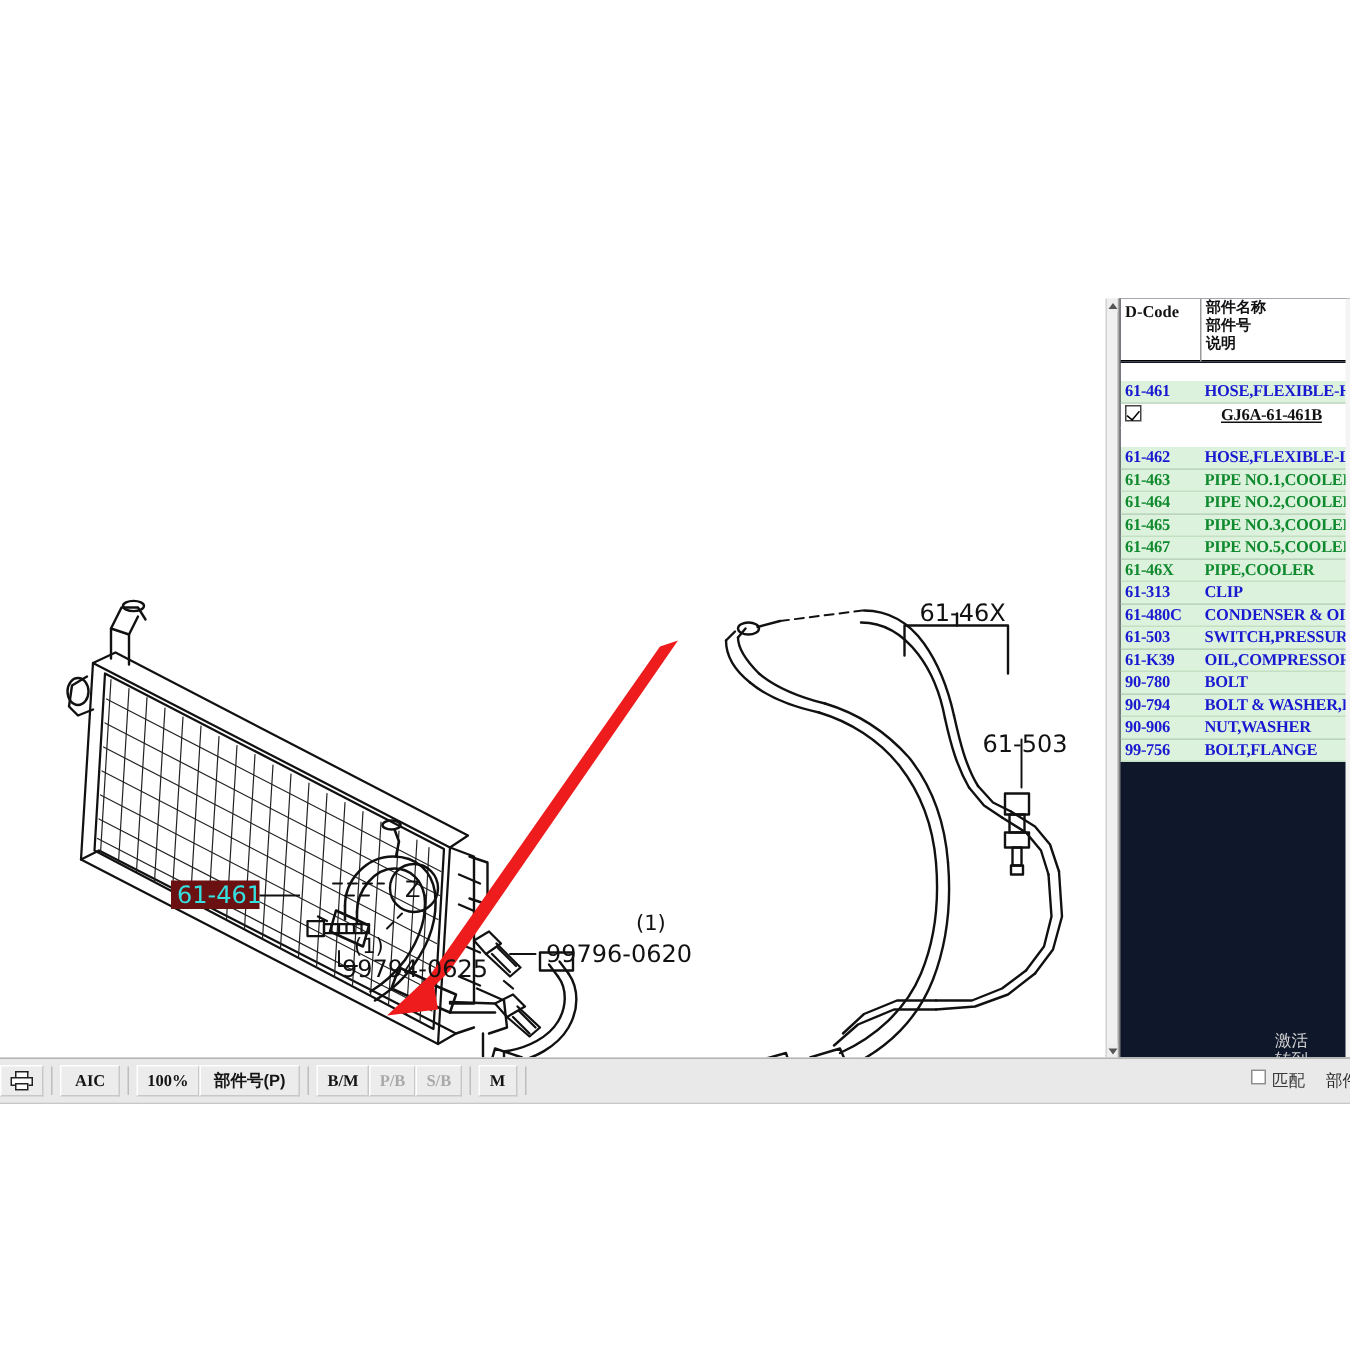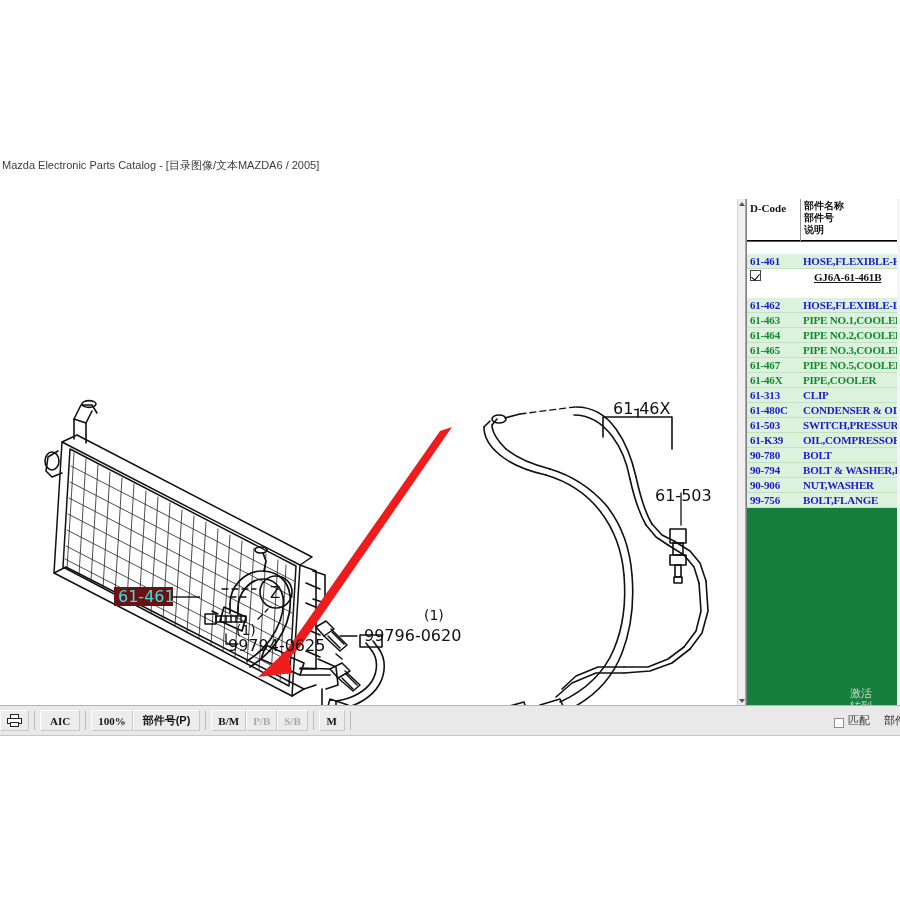--- a/index.html
+++ b/index.html
@@ -63,21 +63,21 @@
     border-bottom:4px solid #555;
   }
   .vsplit .dn:after{
     content:"";position:absolute;left:1px;top:3px;
     border-left:3px solid transparent;border-right:3px solid transparent;
     border-top:4px solid #555;
   }
   
   .listpanel{
     position:absolute;left:746px;top:44px;width:154px;height:506px;
-    background:#15803d;border-left:1px solid #808080;
+    background:#0f172a;border-left:1px solid #808080;
     box-sizing:border-box;overflow:hidden;
   }
   .lhead{
     position:absolute;left:0;top:0;width:154px;height:42px;
     background:#ffffff;border-bottom:1px solid #000;box-sizing:border-box;
   }
   .lhead .c1{
     position:absolute;left:3px;top:3px;width:48px;
     font-family:"Liberation Serif","DejaVu Serif",serif;
     font-size:11px;font-weight:bold;color:#111;
@@ -154,21 +154,21 @@
   .tbtn.cjk{font-family:Liberation Sans, sans-serif;font-size:11px;}
   .sepv{width:1px;margin:1px 5px;background:#bdbdbd;}
   .printer{position:relative;width:15px;height:13px;}
   .printer .body{position:absolute;left:0;top:4px;width:15px;height:6px;border:1.3px solid #222;background:#fff;box-sizing:border-box;}
   .printer .top{position:absolute;left:3px;top:0;width:9px;height:4px;border:1.3px solid #222;border-bottom:none;background:#fff;box-sizing:border-box;}
   .printer .out{position:absolute;left:3px;top:8px;width:9px;height:5px;border:1.3px solid #222;background:#fff;box-sizing:border-box;}
   .tbright{
     position:absolute;right:0;top:4px;height:21px;display:flex;align-items:center;
   }
   .chk{
-    display:flex;align-items:flex-end;margin-right:14px;
+    display:flex;align-items:flex-start;margin-right:14px;
     font-family:"DejaVu Sans",sans-serif;font-size:11px;color:#3a3a3a;white-space:nowrap;
   }
   .chk .box{
     width:10px;height:10px;border:1px solid #8d8d8d;background:#fff;
     margin-right:4px;box-sizing:border-box;
   }
   .tbright .cut{
     font-family:"DejaVu Sans",sans-serif;font-size:11px;color:#2a2a2a;
     white-space:nowrap;overflow:hidden;width:16px;
   }
@@ -176,23 +176,20 @@
     position:absolute;left:0;top:29px;width:900px;height:1px;background:#c8c8c8;
   }
   
   .dtext{font-family:"DejaVu Sans",sans-serif;}
 </style>
 </head>
 <body>
 
 <div class="app">
 
-  <div class="titlebar">
-    <span>Mazda Electronic Parts Catalog - [目录图像/文本MAZDA6 / 2005]</span>
-  </div>
 
 
   <div class="canvas">
     <svg width="737" height="506" viewBox="0 0 737 506">
       <g fill="none" stroke="#111" stroke-width="1.6" stroke-linecap="round" stroke-linejoin="round">
 
         <g stroke-width="1.5">
           <path d="M62 243 L300 366 L292 497 L54 374 Z"></path>
           <path d="M70 250 L296 367 L289 487 L63 368 Z"></path>
 

